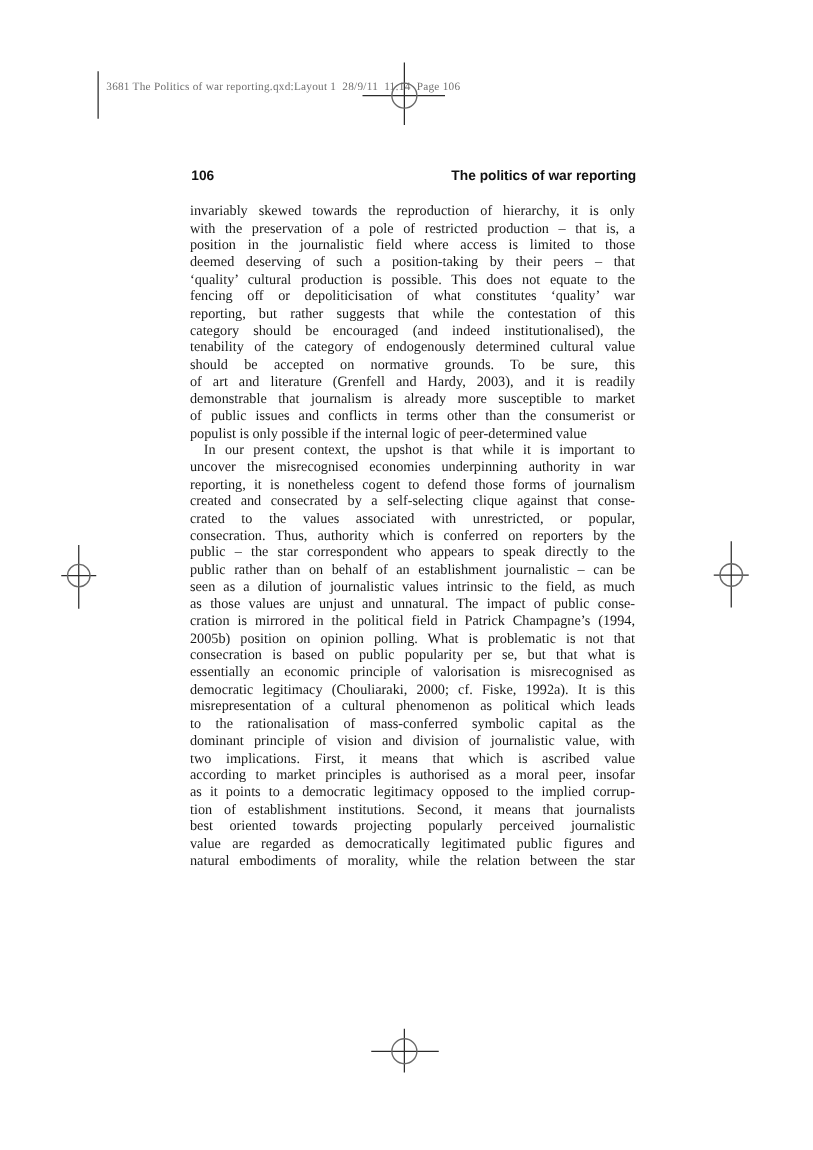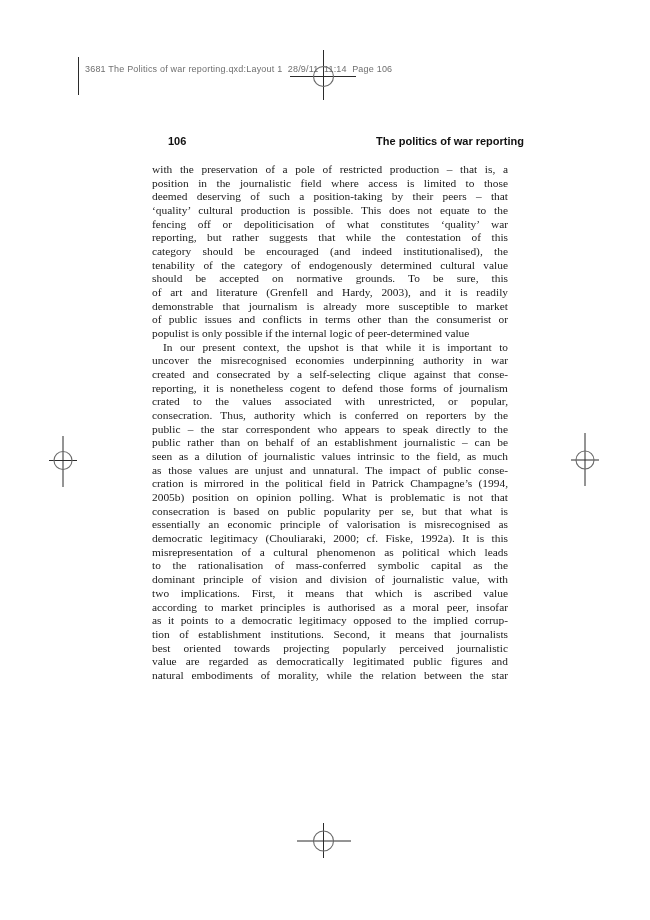--- a/index.html
+++ b/index.html
@@ -15,29 +15,29 @@
     position: absolute;
     left: 0; top: 0;
     width: 650px; height: 920px;
     pointer-events: none;
   }
   .marks line { stroke: #2b2b2b; stroke-width: 1; }
   .marks circle { stroke: #6a6a6a; stroke-width: 1.1; fill: none; }
   .proof-header {
     position: absolute;
     left: 85px; top: 64px;
-    font-family: Liberation Sans, sans-serif;
+    font-family: Liberation Serif, serif;
     font-size: 9px;
     letter-spacing: 0.2px;
     color: #6f6f6f;
     white-space: pre;
   }
   .running-head {
     position: absolute;
-    left: 168px; top: 135px;
+    left: 153px; top: 135px;
     width: 356px;
     display: flex;
     justify-content: space-between;
     font-family: "Liberation Sans", sans-serif;
     font-weight: bold;
     font-size: 11px;
     color: #111111;
   }
   .body-text {
     position: absolute;
@@ -89,40 +89,41 @@
   <div class="proof-header">3681 The Politics of war reporting.qxd:Layout 1  28/9/11  11:14  Page 106</div>
 
   <div class="running-head">
     <span>106</span>
     <span>The politics of war reporting</span>
   </div>
 
   <div class="body-text">
     <div class="para ends">
 
+    <div class="line">invariably skewed towards the reproduction of hierarchy, it is only</div>
         <div class="line">with the preservation of a pole of restricted production – that is, a</div>
         <div class="line">position in the journalistic field where access is limited to those</div>
         <div class="line">deemed deserving of such a position-taking by their peers – that</div>
         <div class="line">‘quality’ cultural production is possible. This does not equate to the</div>
         <div class="line">fencing off or depoliticisation of what constitutes ‘quality’ war</div>
         <div class="line">reporting, but rather suggests that while the contestation of this</div>
         <div class="line">category should be encouraged (and indeed institutionalised), the</div>
         <div class="line">tenability of the category of endogenously determined cultural value</div>
         <div class="line">should be accepted on normative grounds. To be sure, this</div>
         <div class="line">of art and literature (Grenfell and Hardy, 2003), and it is readily</div>
         <div class="line">demonstrable that journalism is already more susceptible to market</div>
         <div class="line">of public issues and conflicts in terms other than the consumerist or</div>
         <div class="line">populist is only possible if the internal logic of peer-determined value</div>
       </div>
     <div class="para p2">
 
     <div class="line">In our present context, the upshot is that while it is important to</div>
         <div class="line">uncover the misrecognised economies underpinning authority in war</div>
+        <div class="line">reporting, it is nonetheless cogent to defend those forms of journalism</div>
         <div class="line">created and consecrated by a self-selecting clique against that conse-</div>
-        <div class="line">reporting, it is nonetheless cogent to defend those forms of journalism</div>
         <div class="line">crated to the values associated with unrestricted, or popular,</div>
         <div class="line">consecration. Thus, authority which is conferred on reporters by the</div>
         <div class="line">public – the star correspondent who appears to speak directly to the</div>
         <div class="line">public rather than on behalf of an establishment journalistic – can be</div>
         <div class="line">seen as a dilution of journalistic values intrinsic to the field, as much</div>
         <div class="line">as those values are unjust and unnatural. The impact of public conse-</div>
         <div class="line">cration is mirrored in the political field in Patrick Champagne’s (1994,</div>
         <div class="line">2005b) position on opinion polling. What is problematic is not that</div>
         <div class="line">consecration is based on public popularity per se, but that what is</div>
         <div class="line">essentially an economic principle of valorisation is misrecognised as</div>

